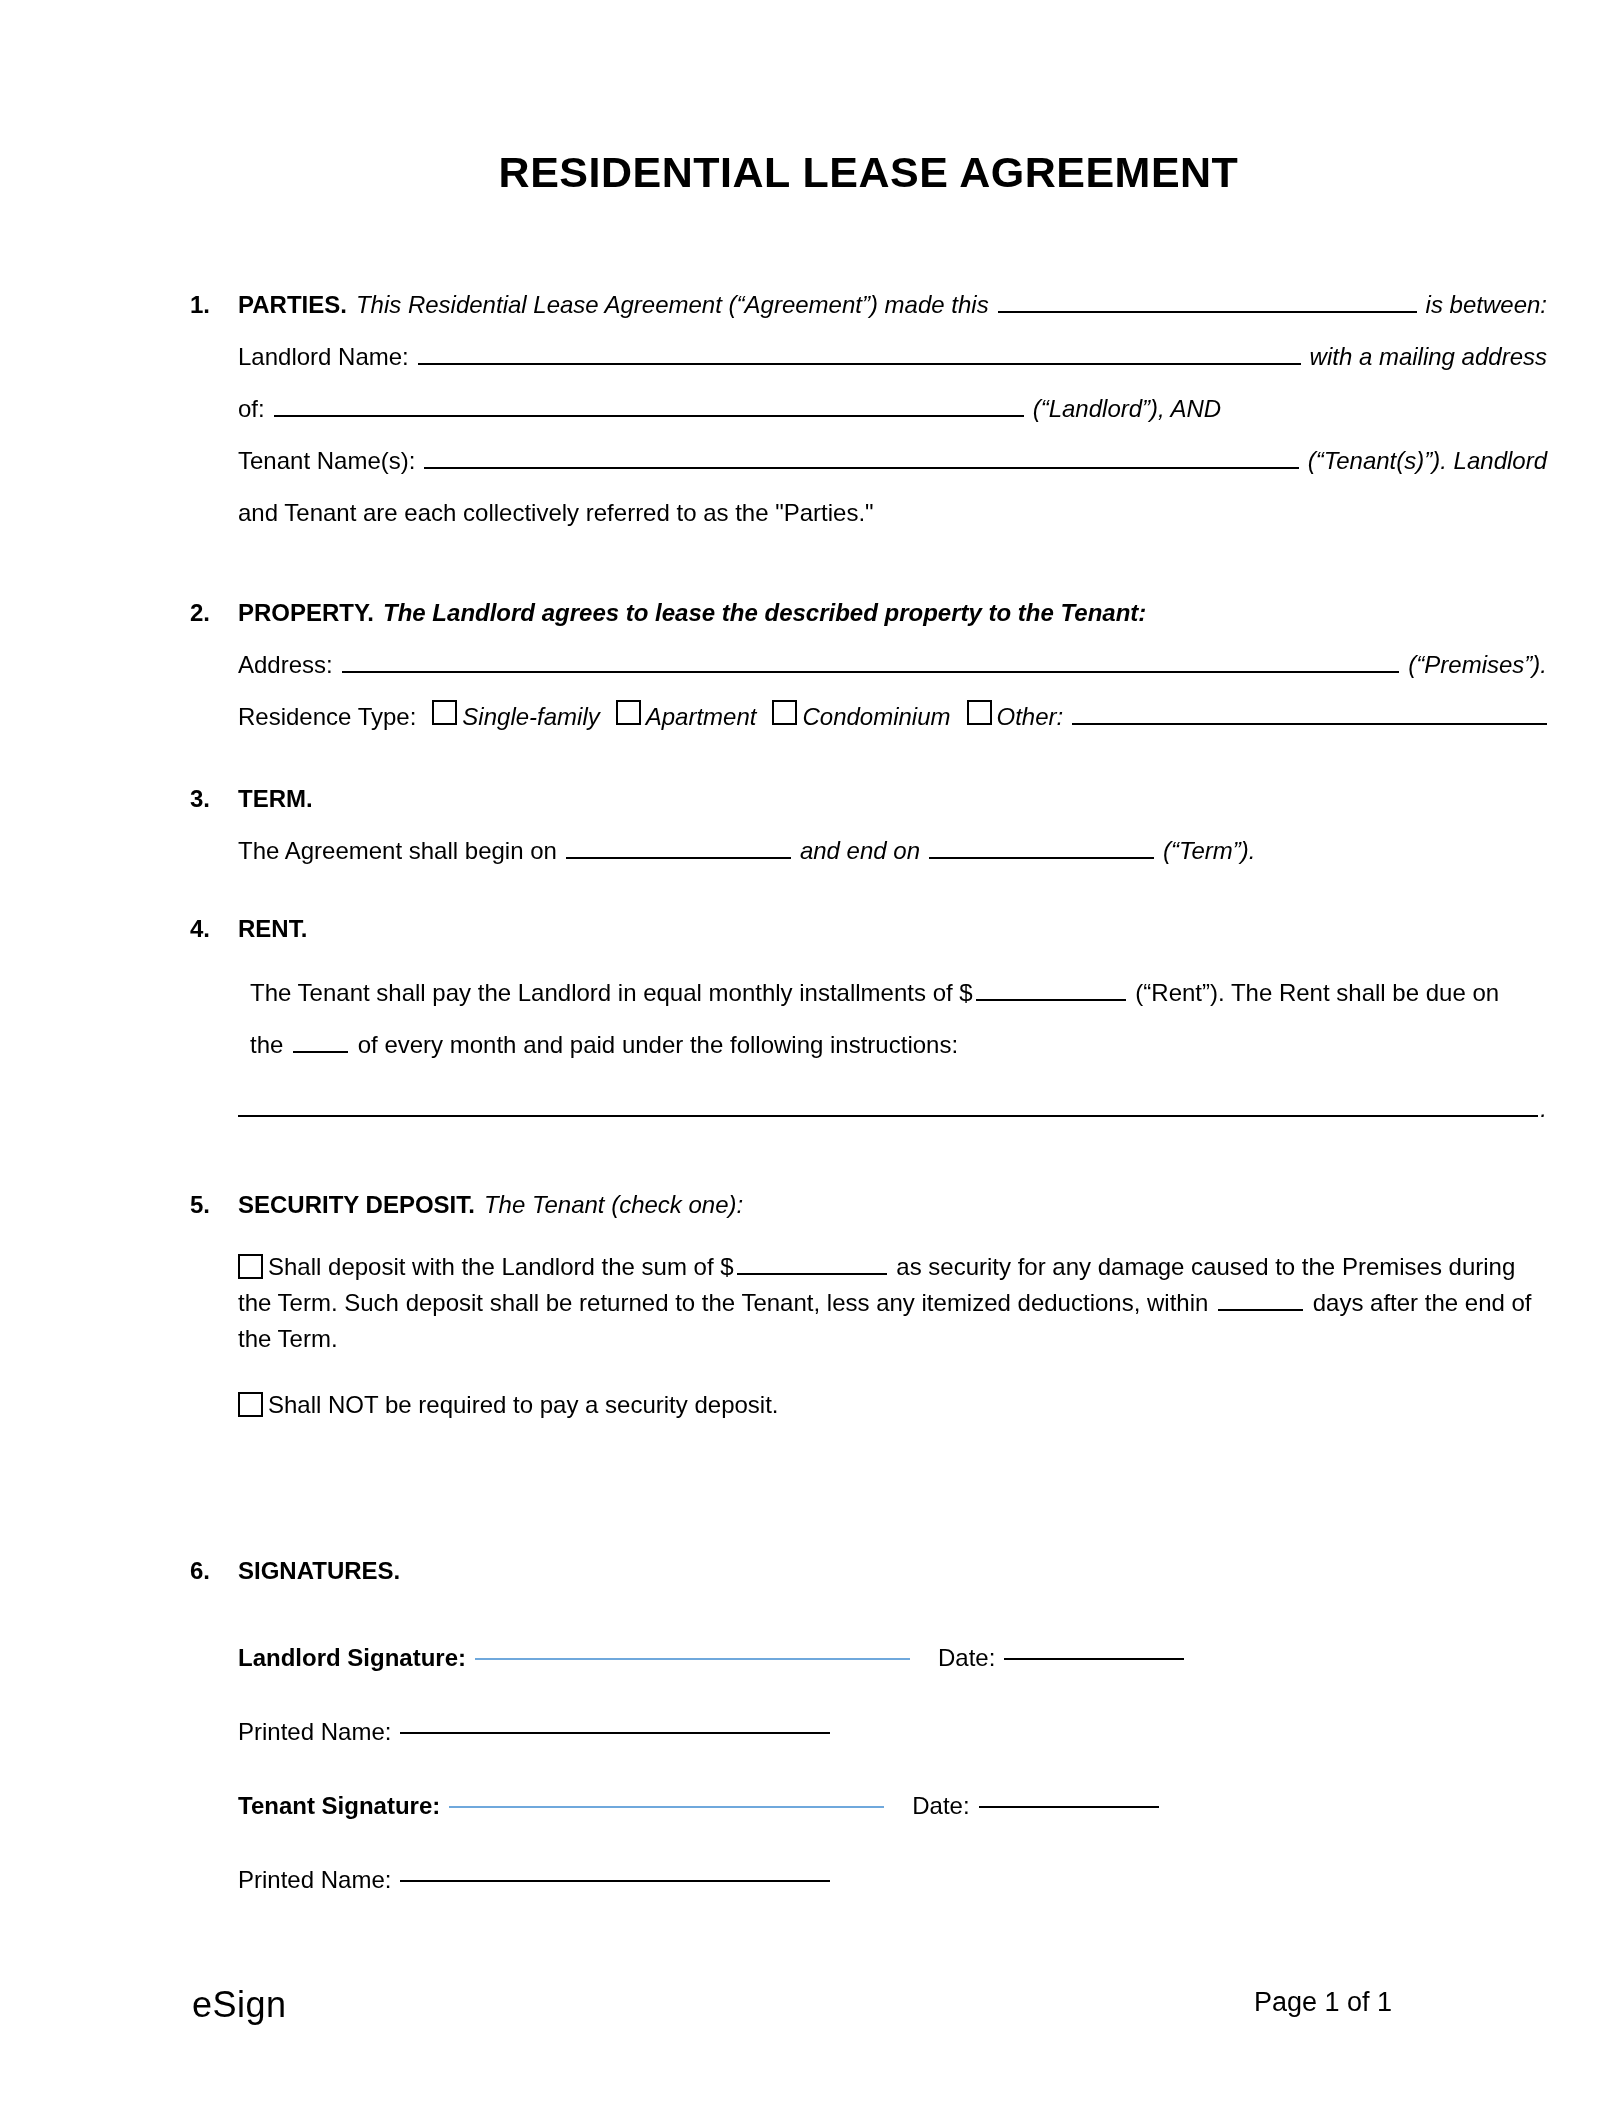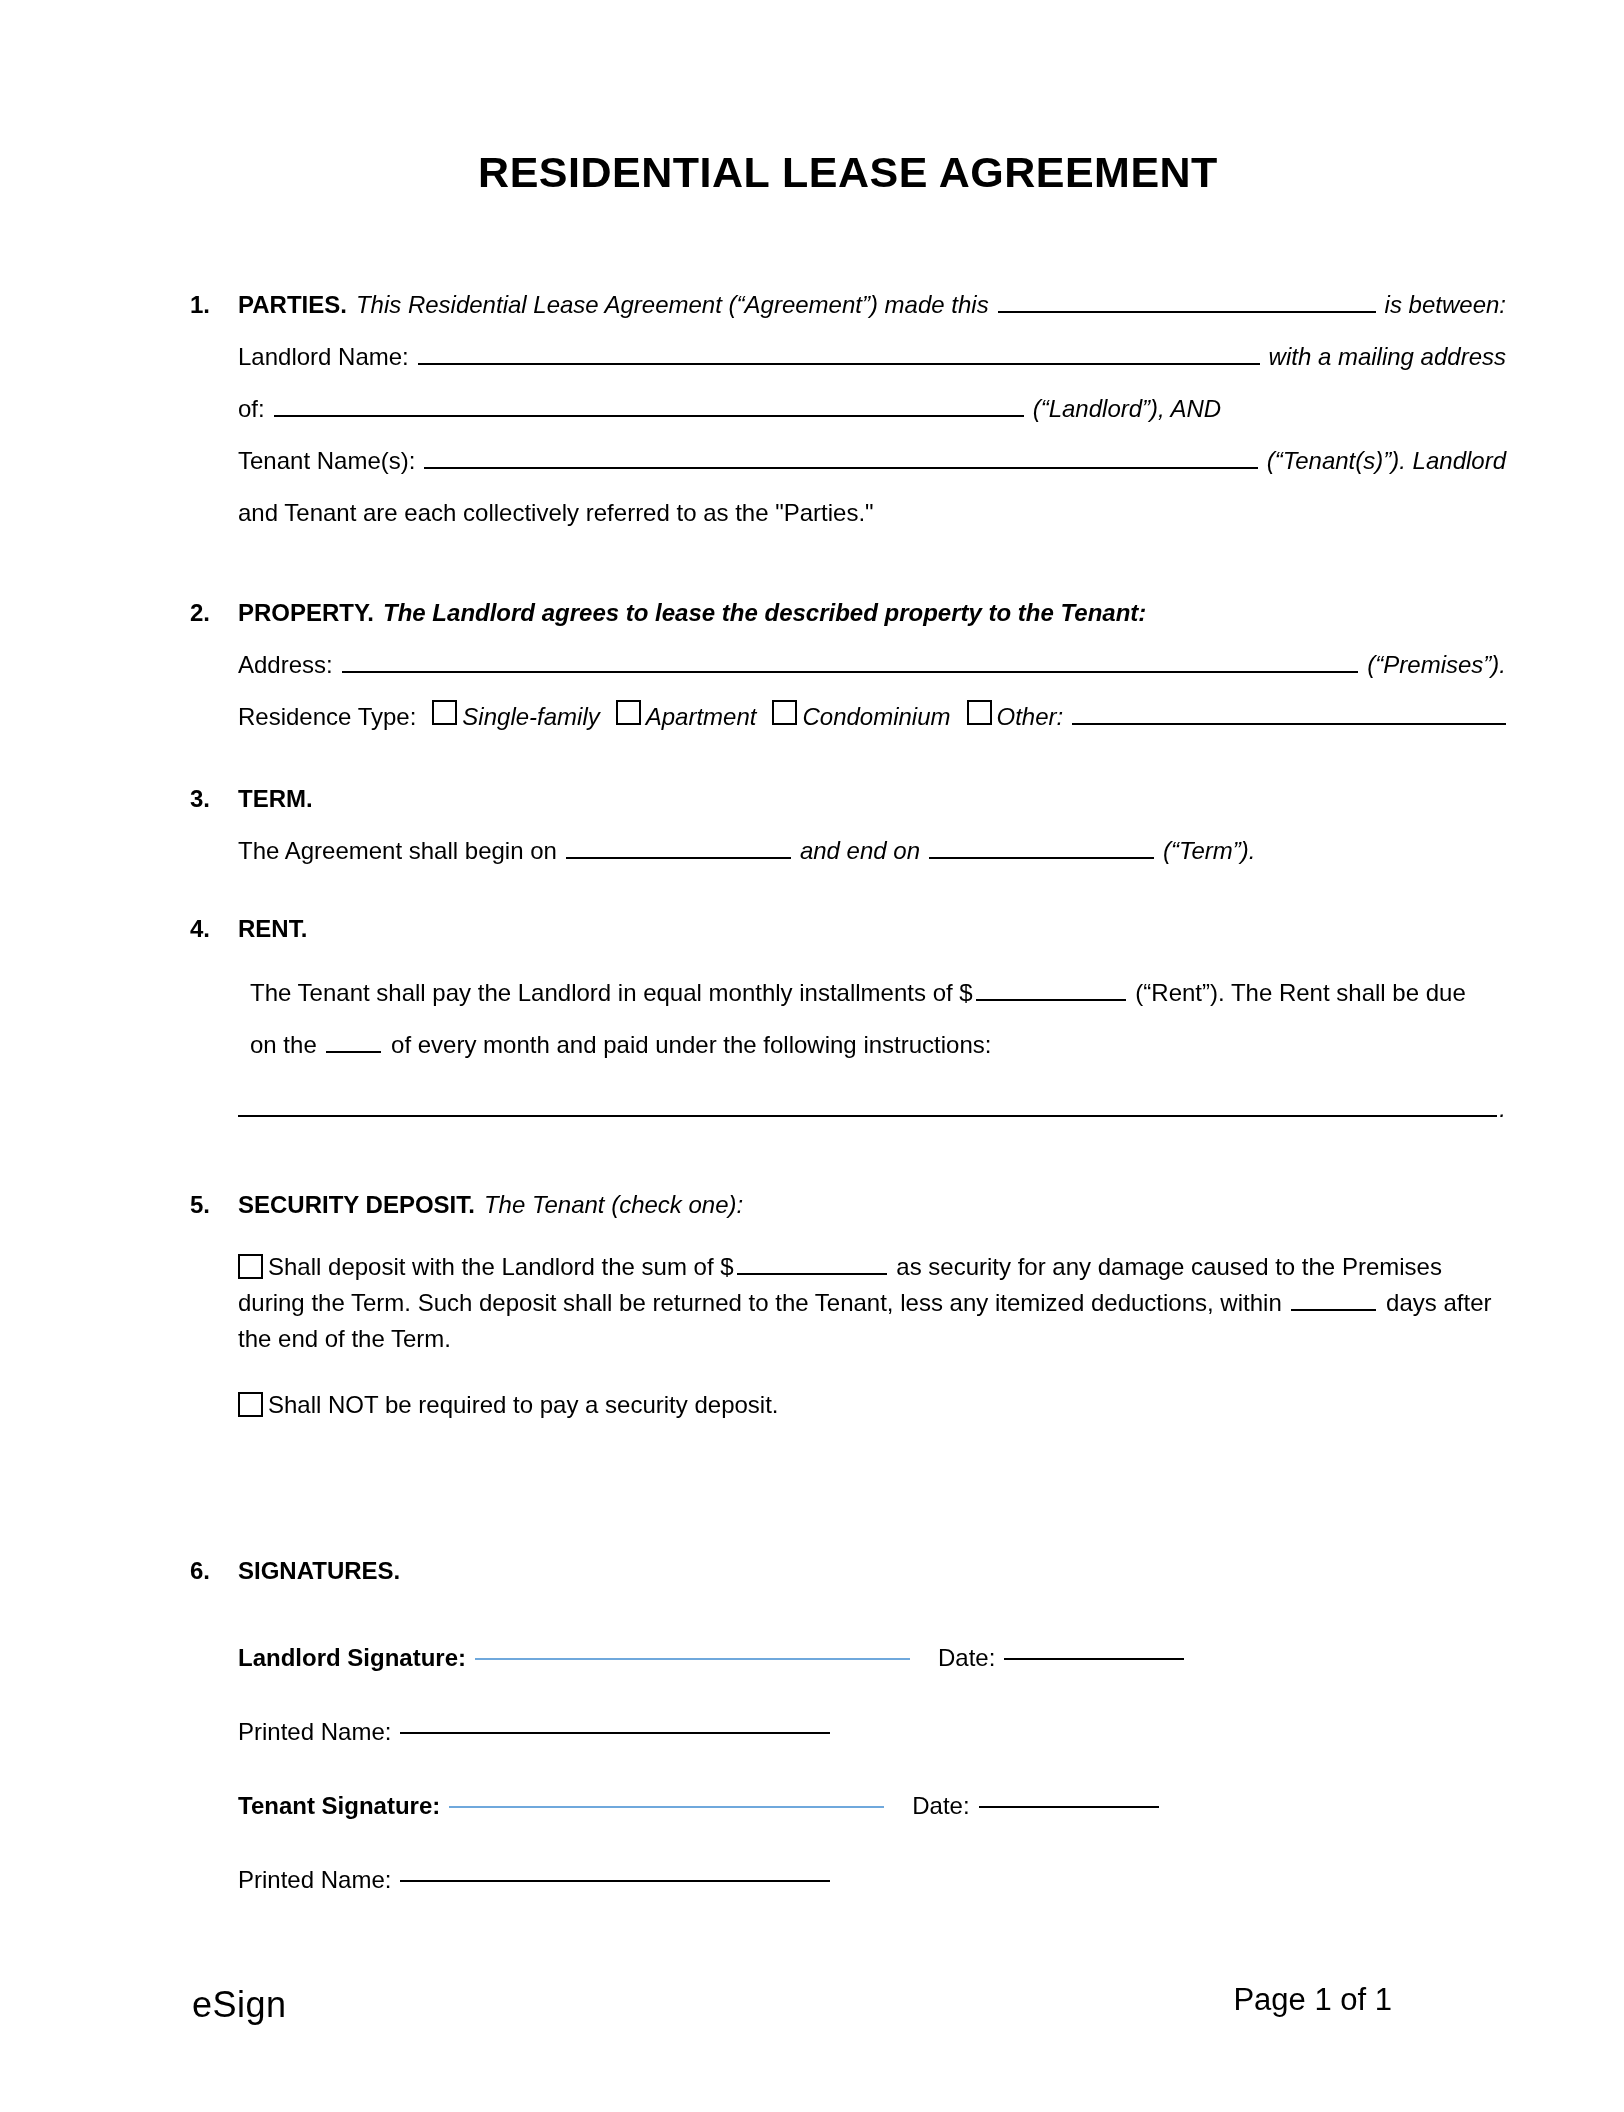--- a/index.html
+++ b/index.html
@@ -7,21 +7,21 @@
   body {
     font-family: "Liberation Sans", sans-serif;
     color: #000000;
     -webkit-font-smoothing: antialiased;
   }
   .page {
     position: relative;
     width: 1624px;
     height: 2112px;
     background: #ffffff;
-    padding: 148px 118px 0 190px;
+    padding: 148px 77px 0 190px;
     overflow: hidden;
   }
   .title {
     margin: 0 0 82px 0;
     text-align: center;
     font-size: 43px;
     font-weight: bold;
     letter-spacing: 0.5px;
   }
   .section { margin-top: 48px; font-size: 24px; }
@@ -94,21 +94,21 @@
     left: 192px;
     bottom: 86px;
     font-size: 36px;
     font-weight: normal;
     letter-spacing: 0.5px;
   }
   .footer-page {
     position: absolute;
     right: 232px;
     bottom: 94px;
-    font-size: 31px;
+    font-size: 27px;
   }
 </style>
 </head>
 <body>
 
 <div class="page">
 
   <h1 class="title">RESIDENTIAL LEASE AGREEMENT</h1>
 
   <div class="section" id="sec-parties">

